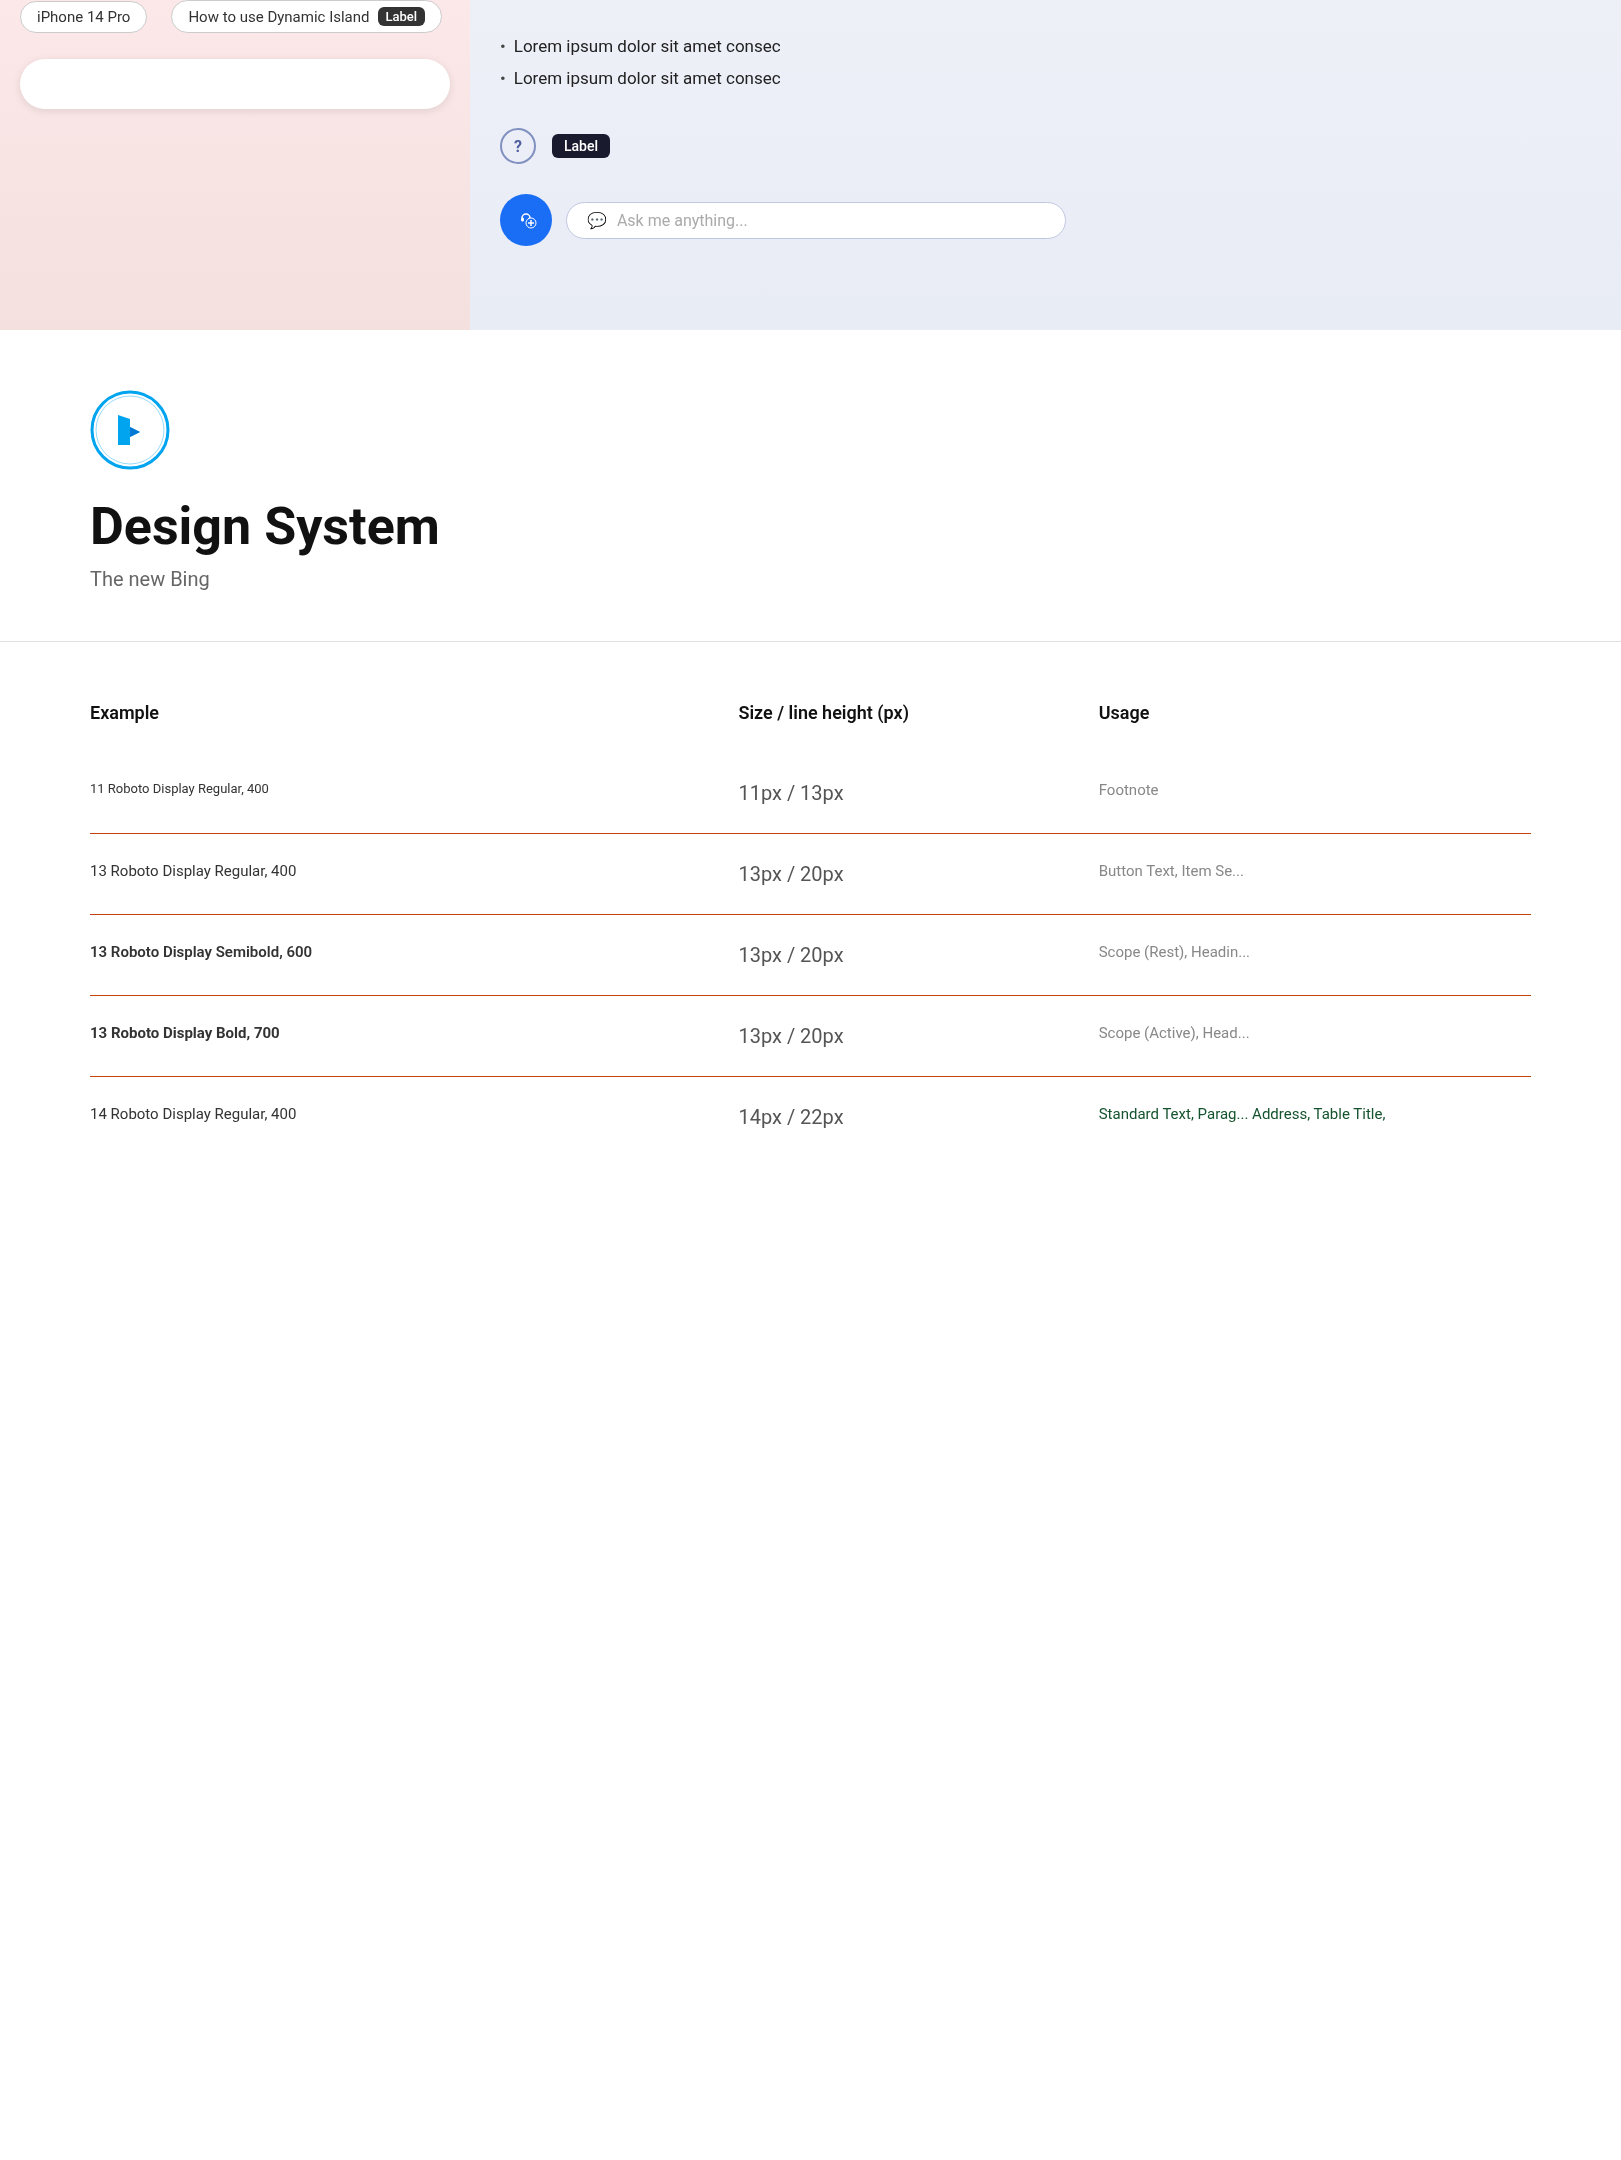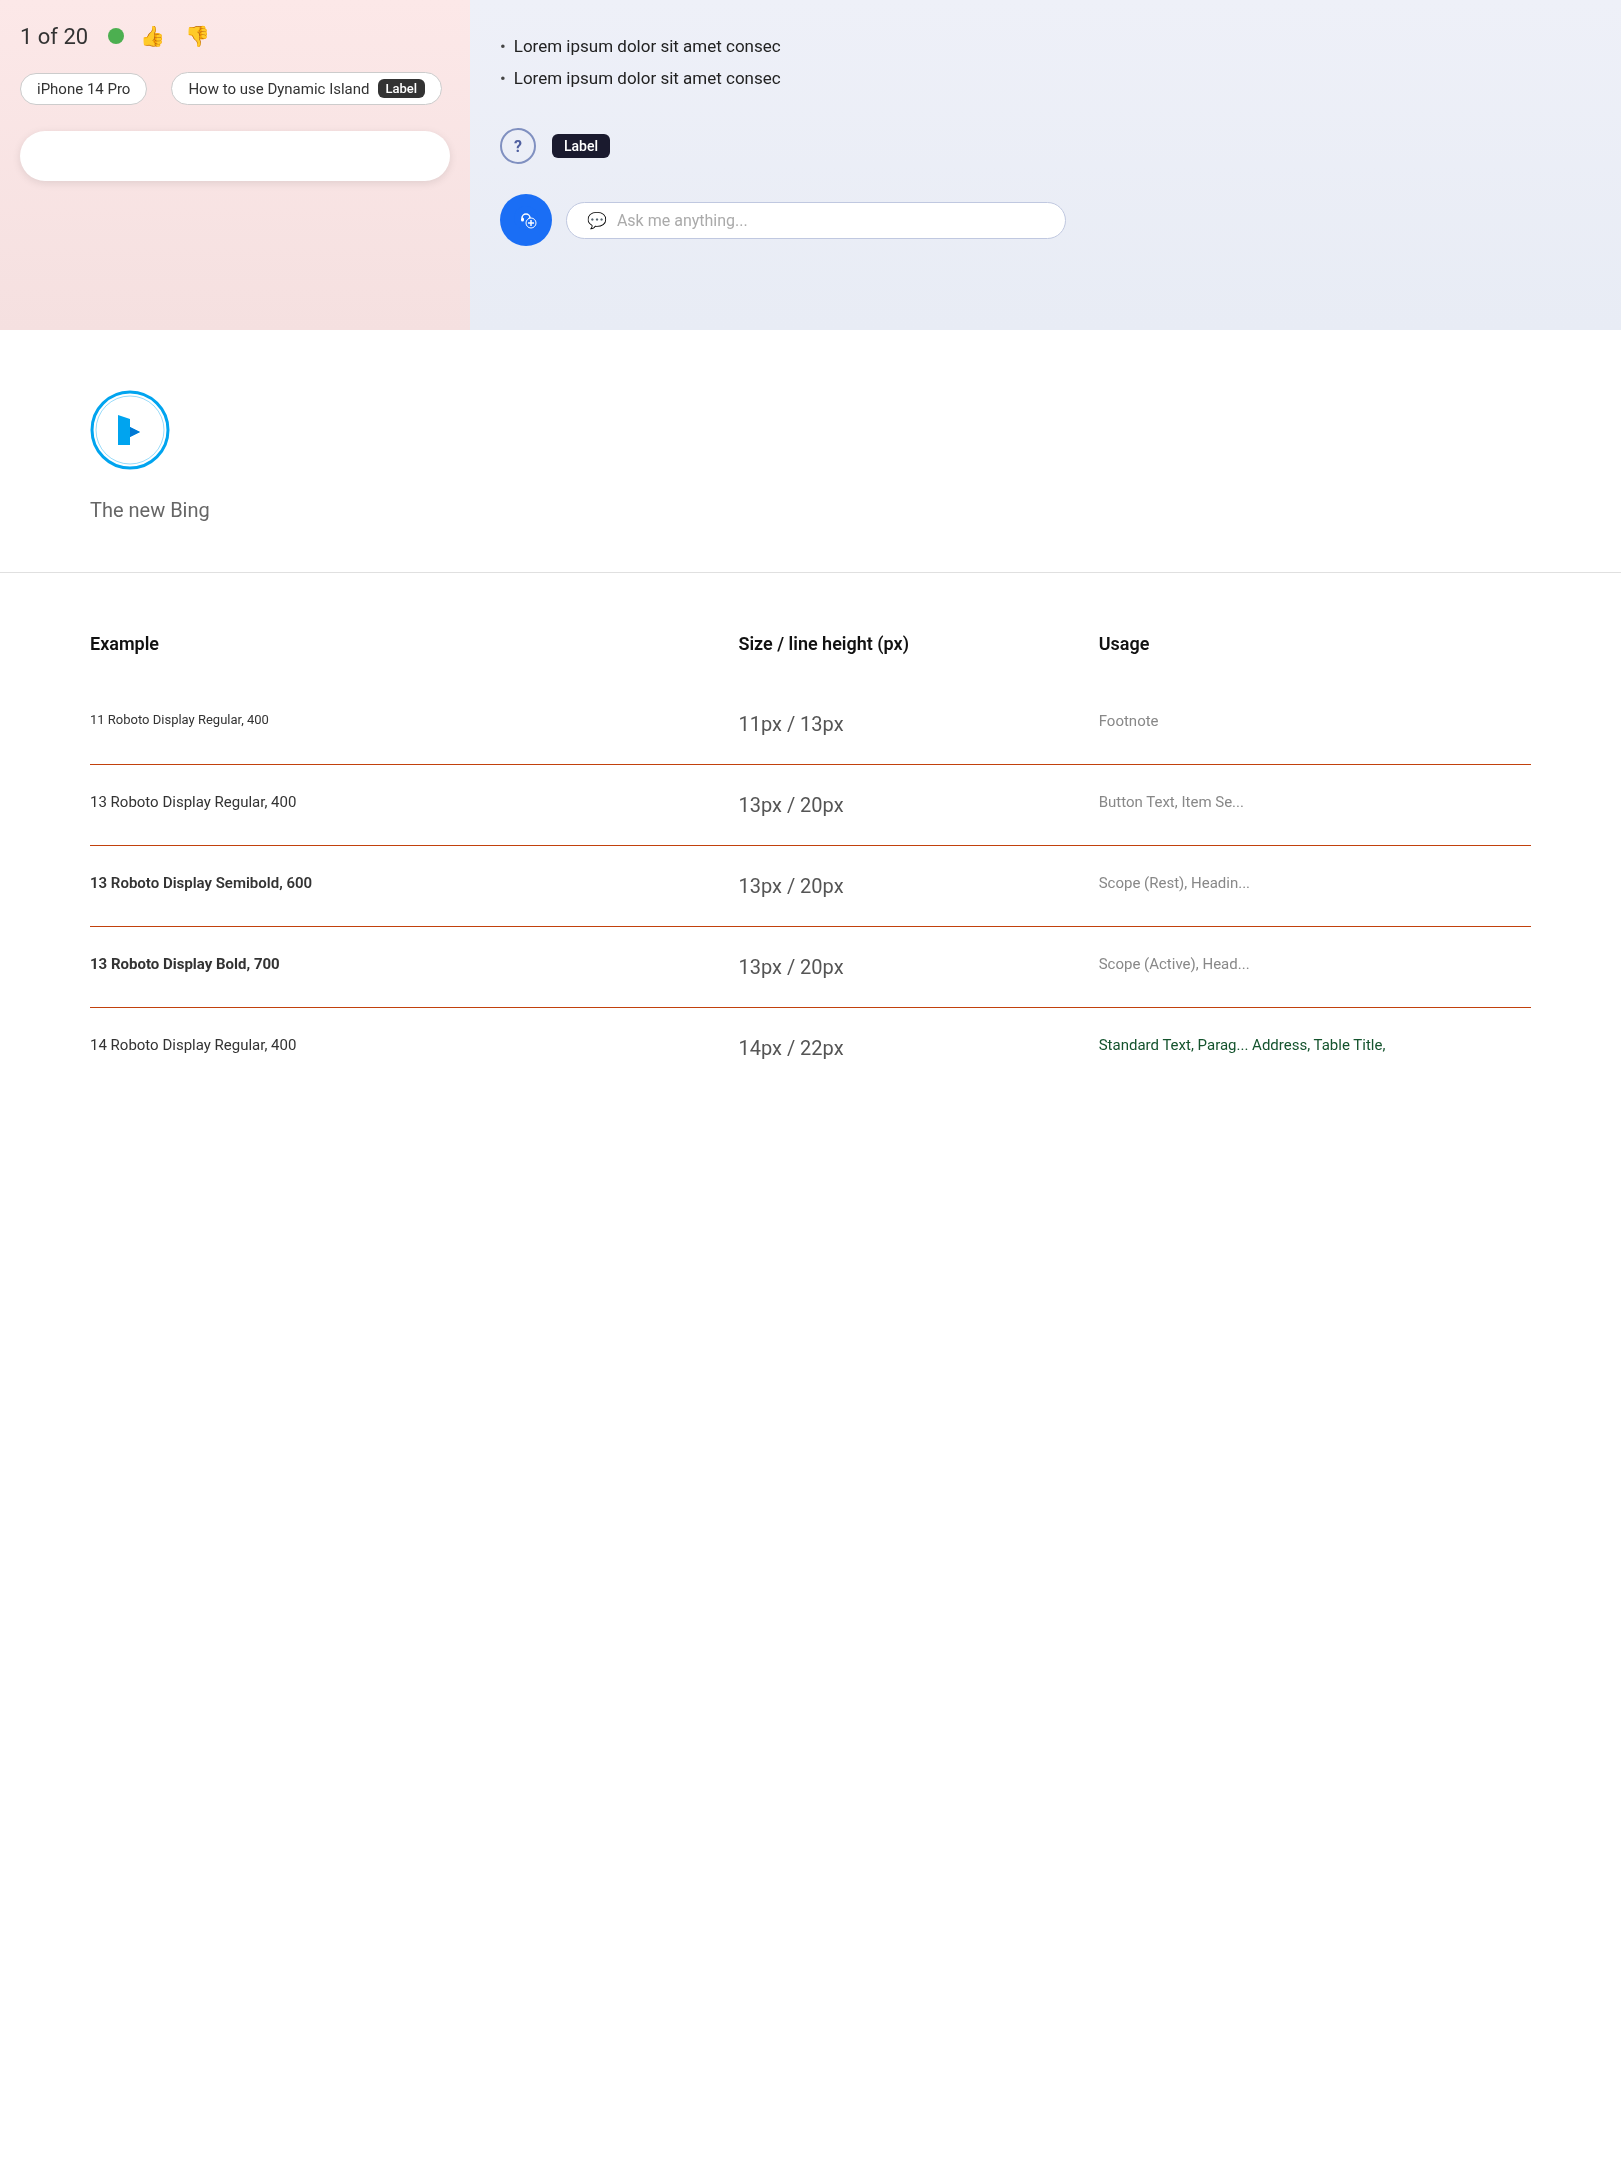--- a/index.html
+++ b/index.html
@@ -273,30 +273,20 @@
     .col-example { width: 45%; }
     .col-size { width: 25%; }
     .col-usage { width: 30%; }
   </style>
 </head>
 <body>
 
 <div class="top-section">
 
   <div class="left-panel">
-    <div class="result-bar">
-      <span class="result-number">1 of 20</span>
-      <span class="green-dot"></span>
-      <button class="vote-btn">
-        <span>👍</span>
-      </button>
-      <button class="vote-btn">
-        <span>👎</span>
-      </button>
-    </div>
 
     <div class="tag-row">
       <div class="tag">
         <span>iPhone 14 Pro</span>
       </div>
       <div class="tag">
         <span>How to use Dynamic Island</span>
         <span class="label-badge">Label</span>
       </div>
     </div>
@@ -350,20 +340,21 @@
 
   <div style="margin-bottom:24px;">
     <svg width="80" height="80" viewBox="0 0 80 80" fill="none" xmlns="http://www.w3.org/2000/svg">
       <circle cx="40" cy="40" r="38" fill="none" stroke="#00a4ef" stroke-width="3"></circle>
       <circle cx="40" cy="40" r="34" fill="none" stroke="#00a4ef" stroke-width="1" opacity="0.4"></circle>
       <path d="M28 55 L28 25 L40 29 L40 37 L50 42 L40 47 L40 55 Z" fill="#00a4ef"></path>
       <path d="M40 37 L50 42 L40 47 Z" fill="#0078d4"></path>
     </svg>
   </div>
 
+  <h1 class="brand-title">Design System</h1>
   <p class="brand-subtitle">The new Bing</p>
 </div>
 
 <div class="divider"></div>
 
 <div class="type-table-section">
   <table class="type-table">
     <thead>
       <tr>
         <th class="col-example">Example</th>

